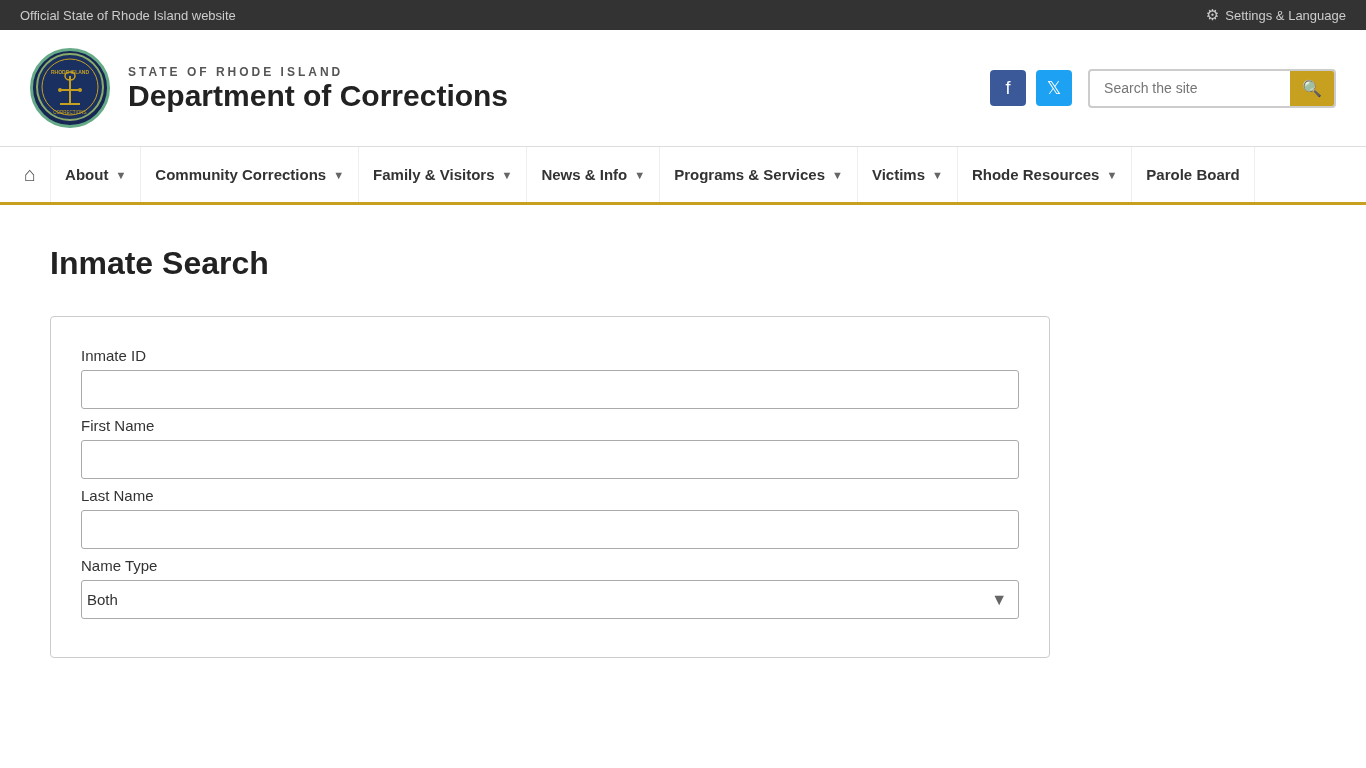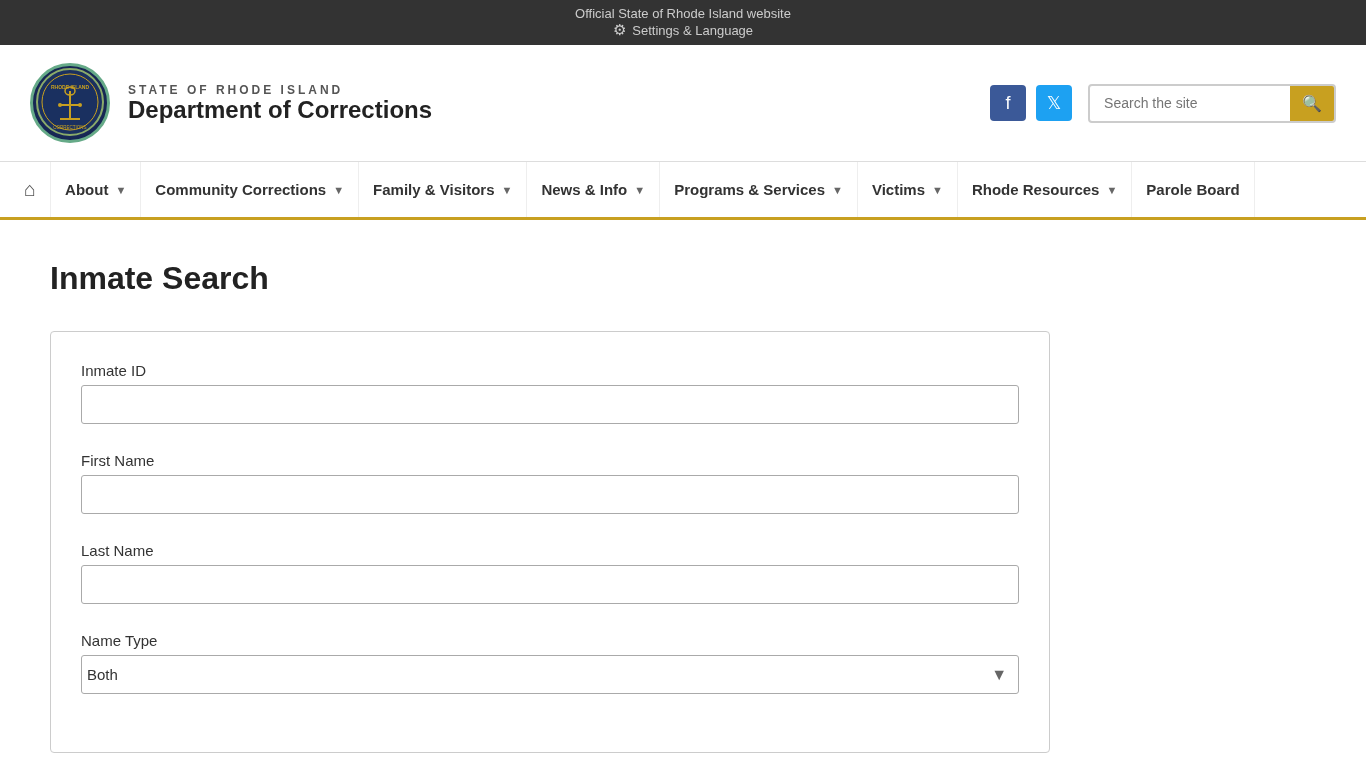--- a/index.html
+++ b/index.html
@@ -7,21 +7,20 @@
 
     
     .top-bar {
       background: #333;
       color: #ccc;
       font-size: 13px;
       padding: 6px 20px;
       display: flex;
       justify-content: space-between;
       align-items: center;
-      flex-direction: column;
     }
     .top-bar-right {
       display: flex;
       align-items: center;
       gap: 6px;
       cursor: pointer;
       color: #ccc;
     }
     .gear-icon { font-size: 15px; }
 
@@ -63,21 +62,21 @@
       flex-direction: column;
     }
     .state-label {
       font-size: 12px;
       letter-spacing: 3px;
       color: #555;
       text-transform: uppercase;
       font-weight: 600;
     }
     .dept-name {
-      font-size: 24px;
+      font-size: 30px;
       font-weight: 700;
       color: #222;
       line-height: 1.1;
     }
     .header-right {
       display: flex;
       align-items: center;
       gap: 16px;
     }
     .social-icons {
@@ -161,21 +160,21 @@
     }
 
     
     .form-card {
       border: 1px solid #ccc;
       border-radius: 4px;
       padding: 30px 30px;
       max-width: 1000px;
     }
     .form-group {
-      margin-bottom: 28px;
+      margin-bottom: 8px;
     }
     .form-label {
       display: block;
       font-size: 15px;
       color: #333;
       margin-bottom: 6px;
       font-weight: 400;
     }
     .form-input {
       width: 100%;

